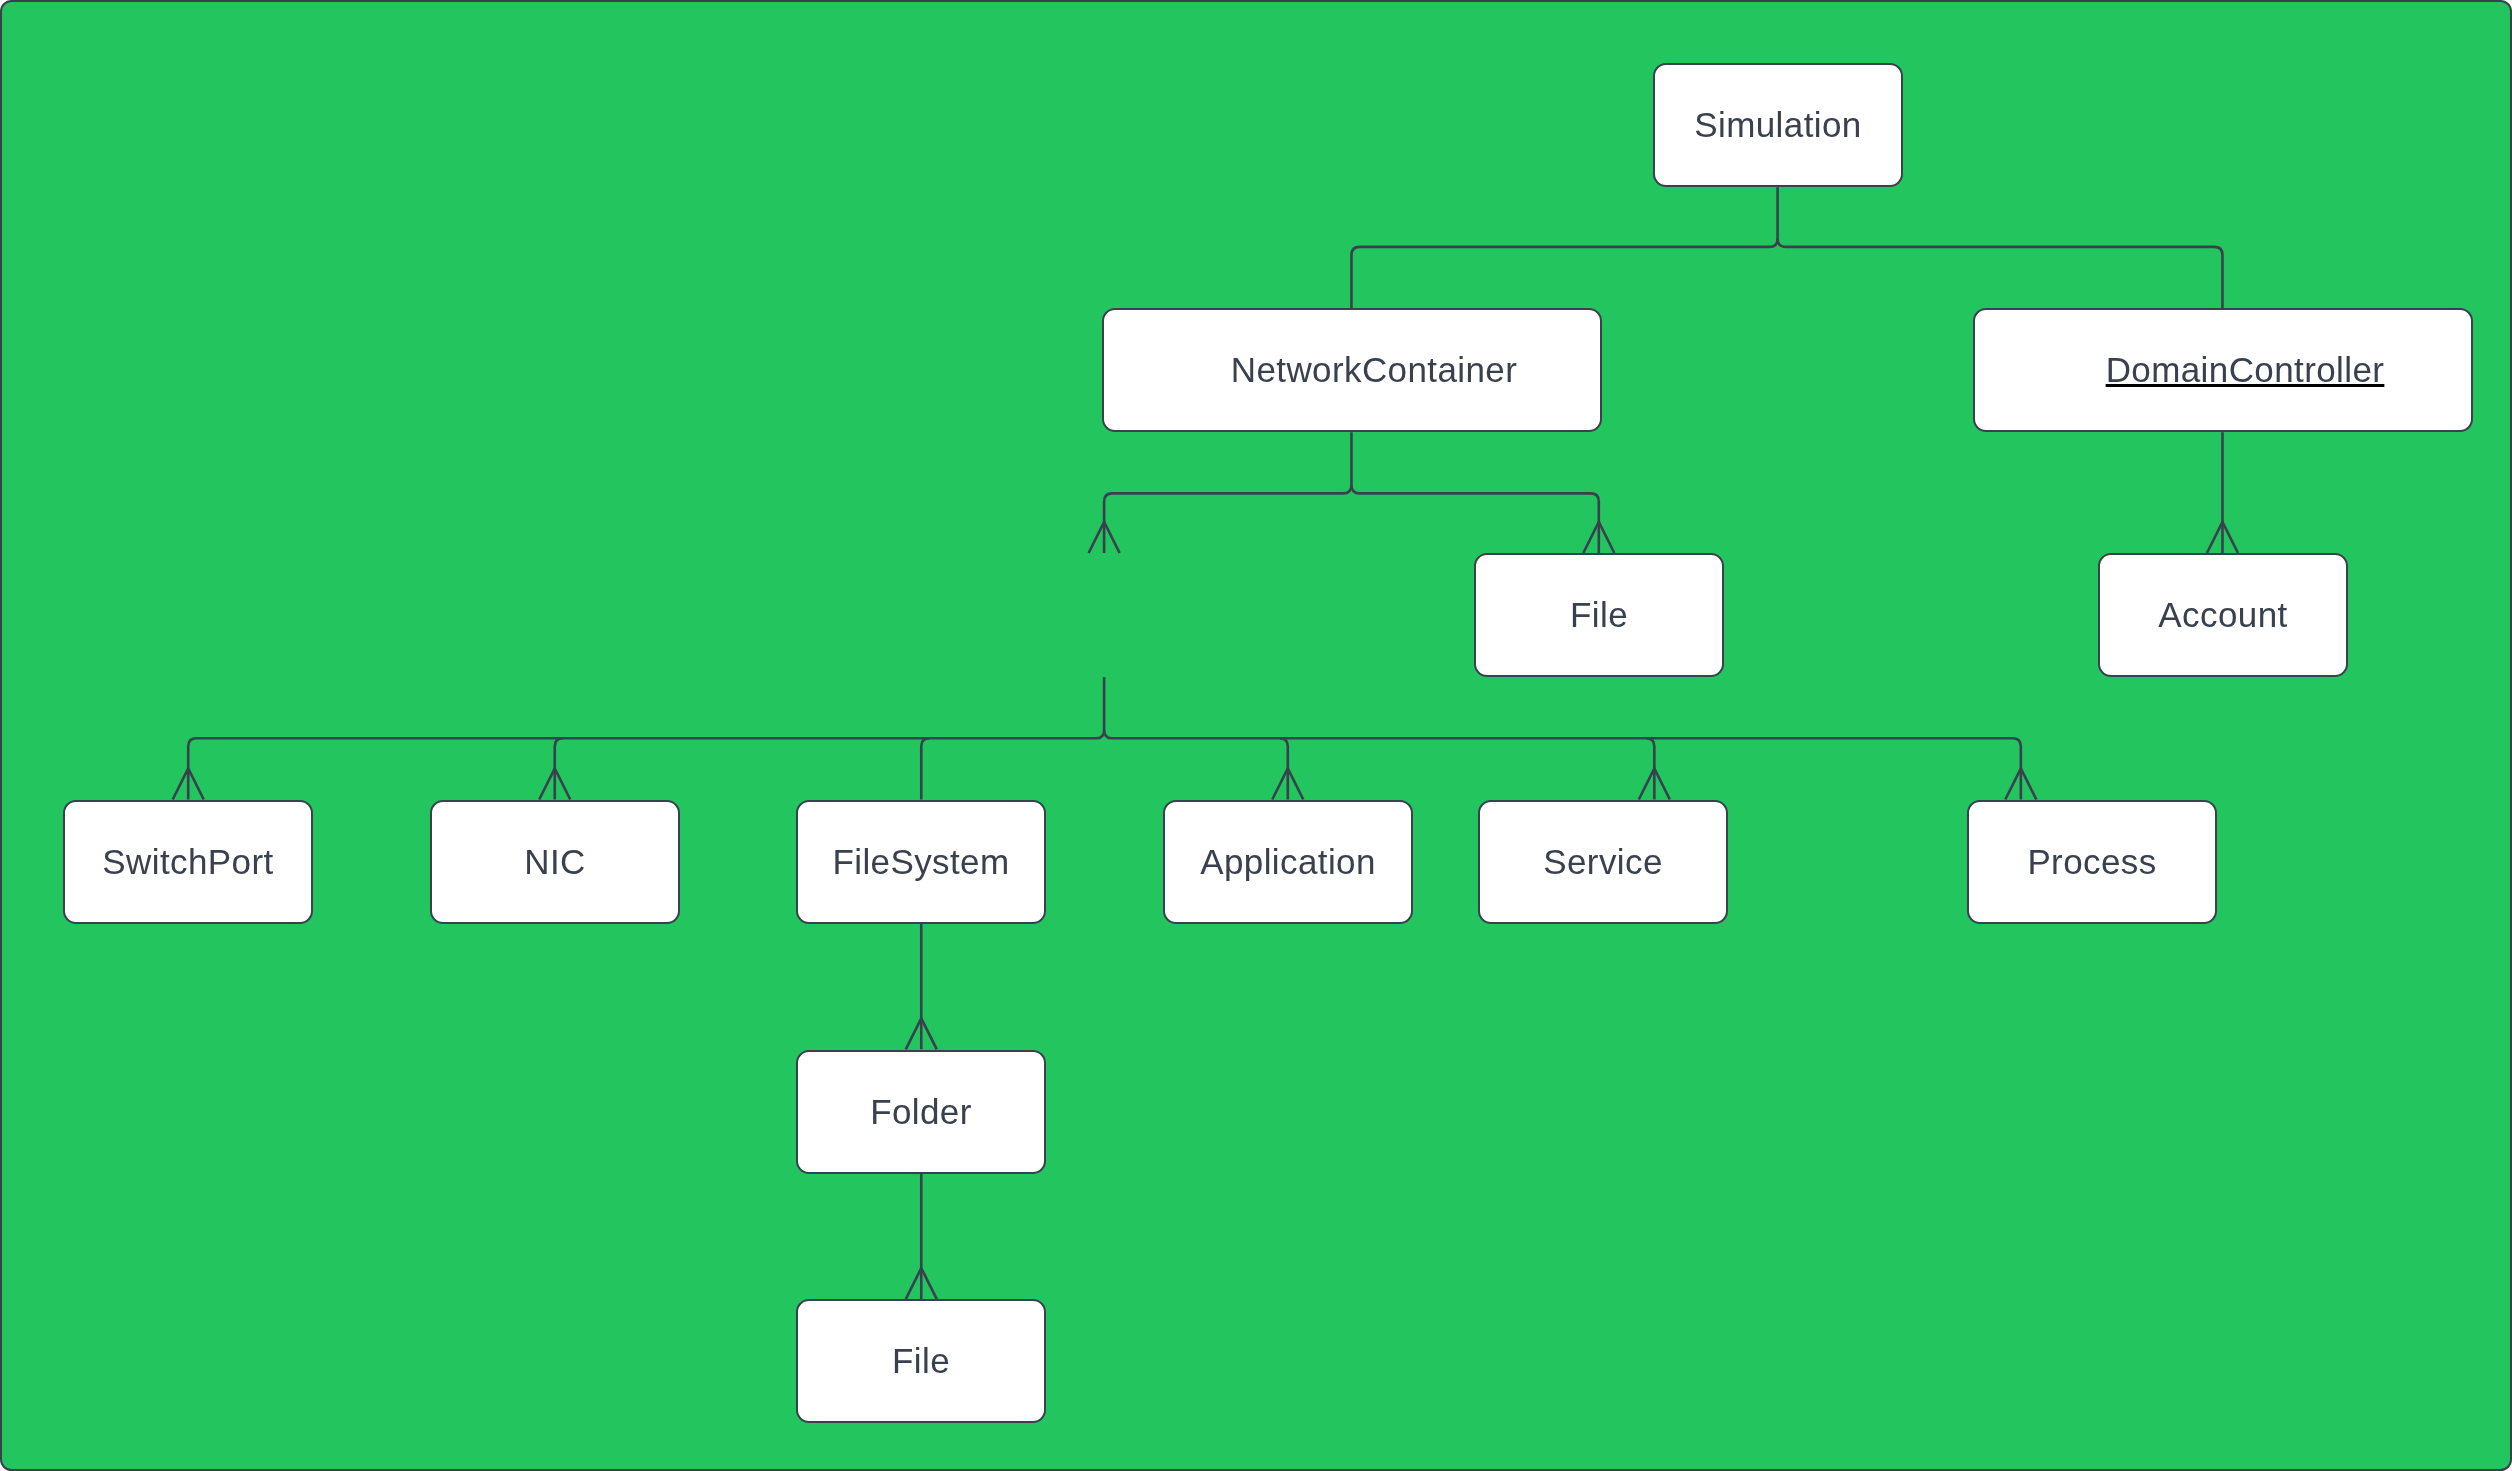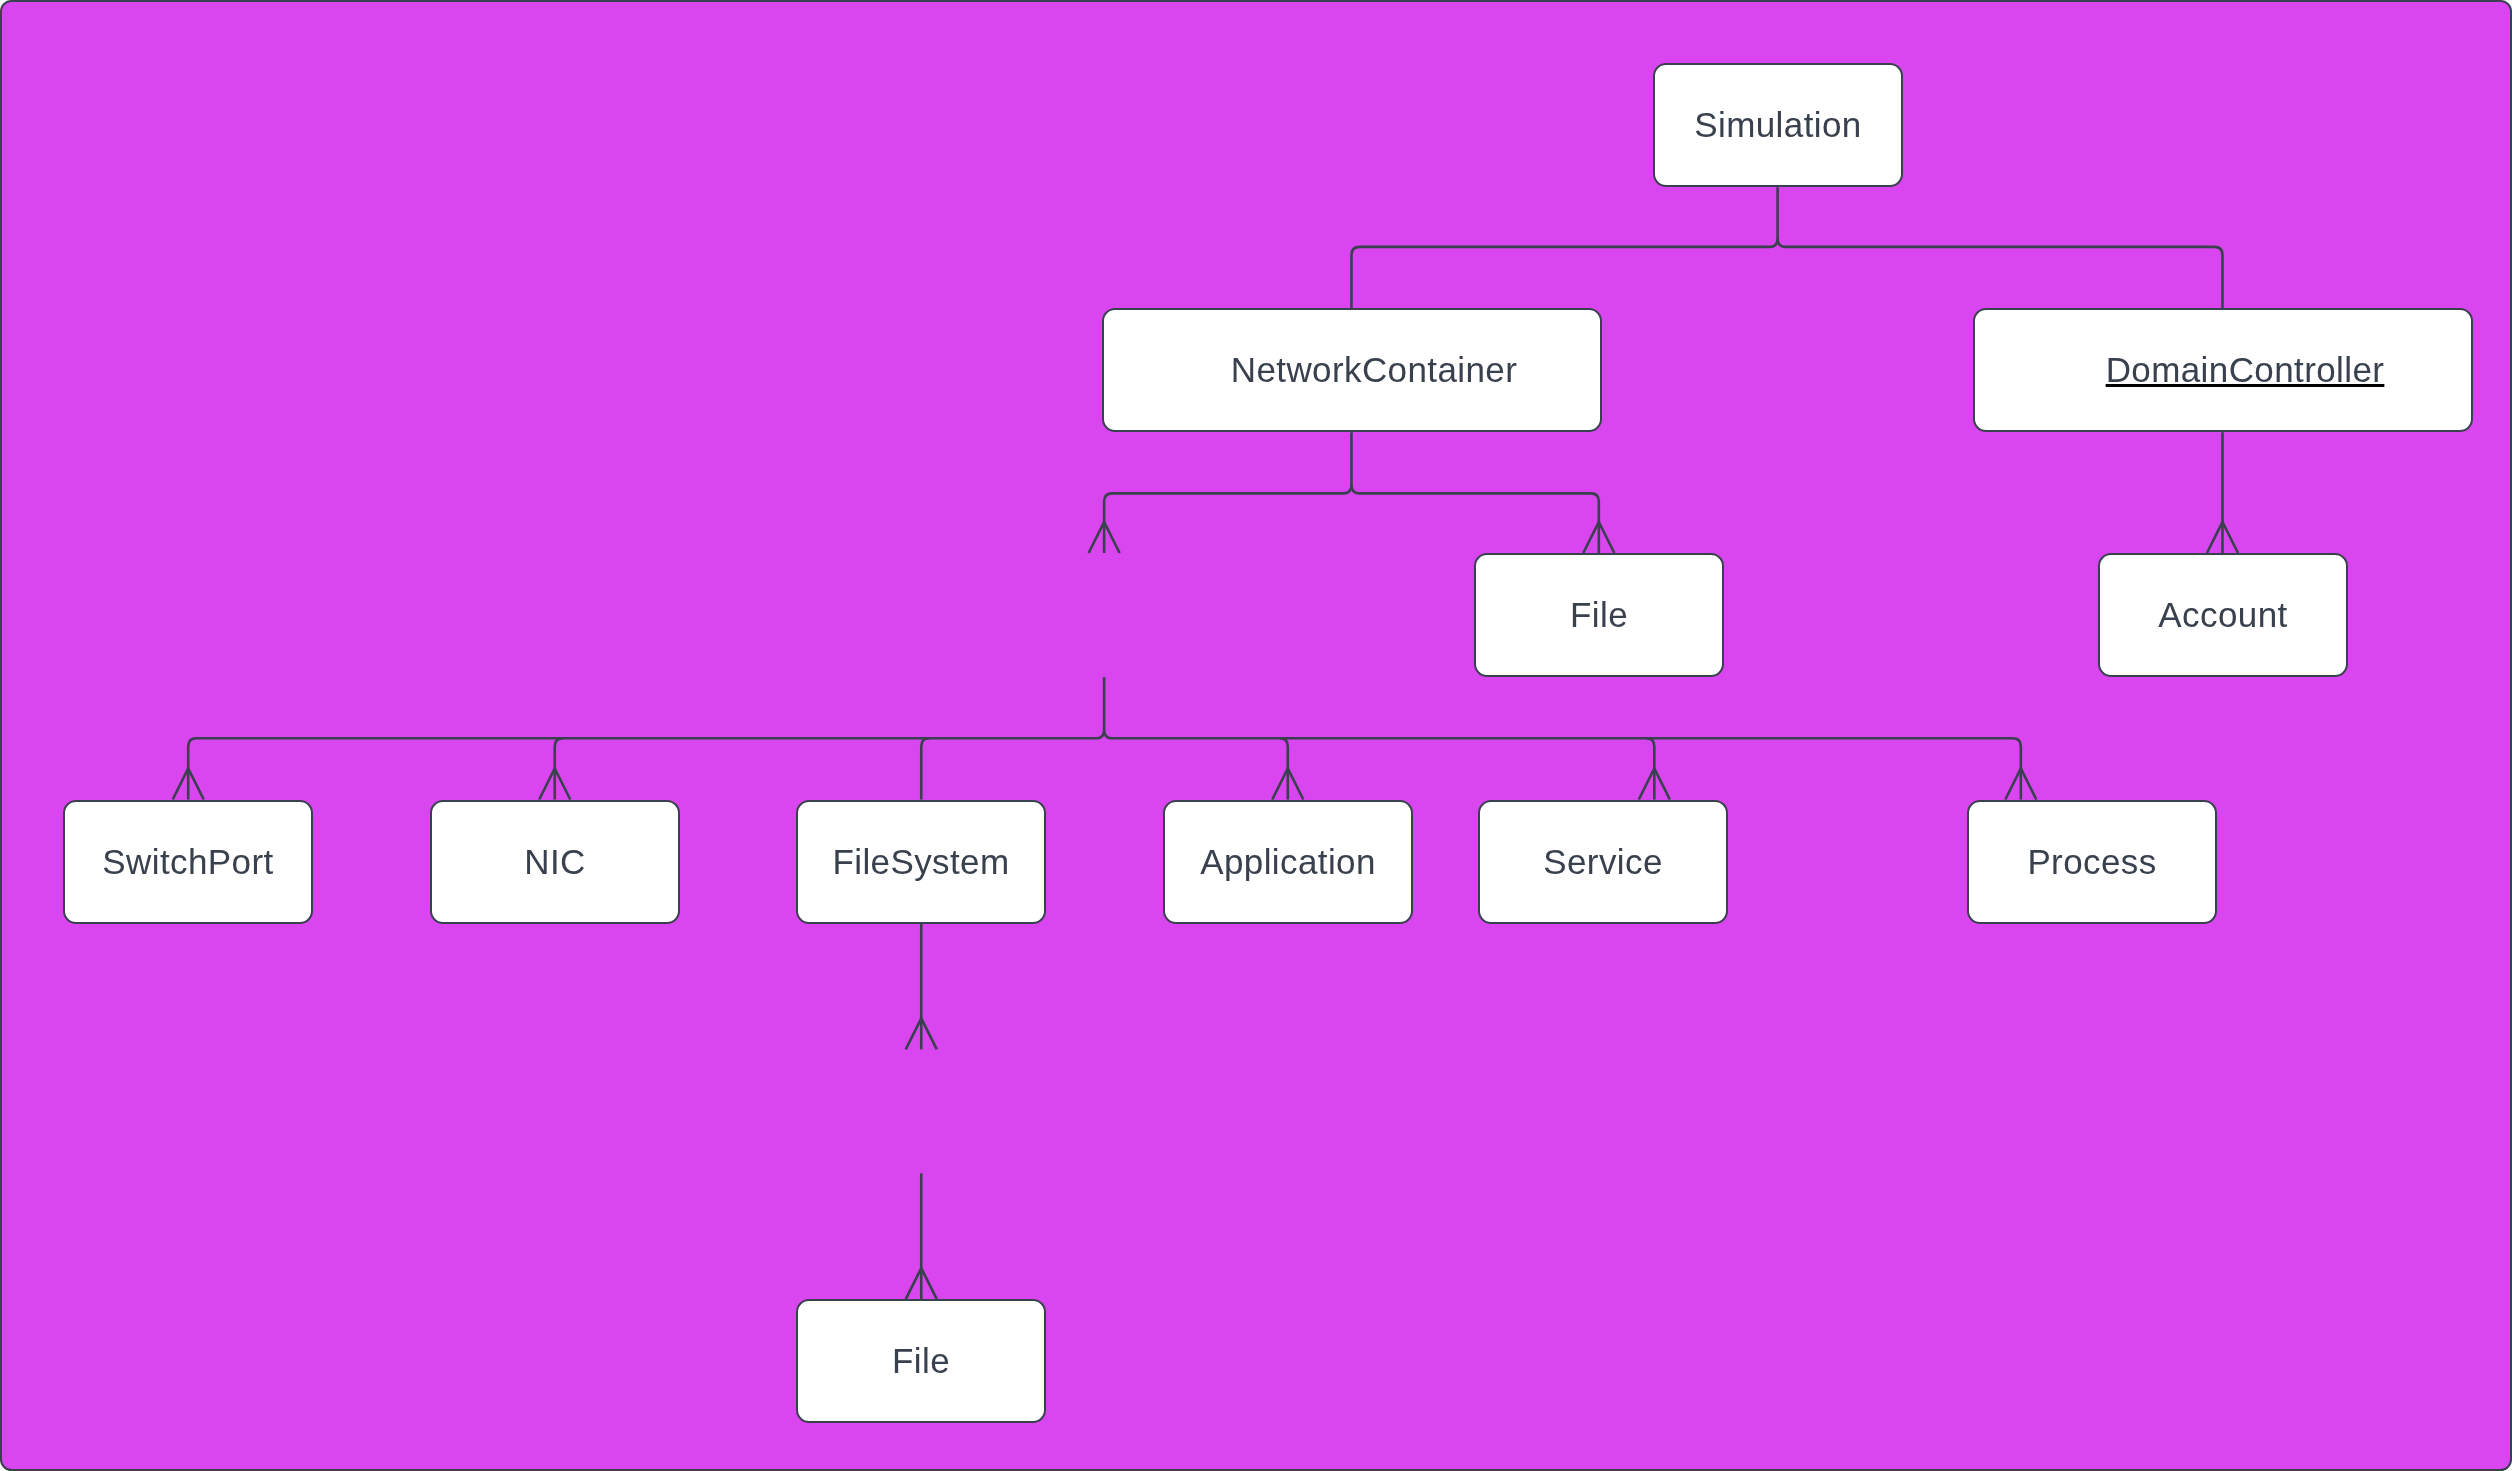--- a/index.html
+++ b/index.html
@@ -1,19 +1,19 @@
 <!DOCTYPE html>
 <html style="font-size:13px"><head>
 <meta charset="utf-8">
 <style>
   html,body{margin:0;padding:0;background:#ffffff;}
   .canvas{
     position:relative;
     width:2512px;height:1471px;
-    background:#d946ef;
+    background:#22c55e;
     border:2.4px solid #3a414e;
     border-radius:11.4px;
     box-sizing:border-box;
     font-family:"Liberation Sans", sans-serif;
     overflow:hidden;
   }
   .edges{position:absolute;left:0;top:0;width:2512px;height:1471px;}
   .edges path{fill:none;stroke:#3a414e;stroke-width:3.2px;}
   .shape{
     position:absolute;height:124px;
@@ -134,18 +134,21 @@
   </div>
   <div class="shape w-s" id="n-application">
     <span class="lbl">Application</span>
   </div>
   <div class="shape w-s" id="n-service">
     <span class="lbl">Service</span>
   </div>
   <div class="shape w-s" id="n-process">
     <span class="lbl">Process</span>
   </div>
+  <div class="shape w-s" id="n-folder">
+    <span class="lbl">Folder</span>
+  </div>
   <div class="shape w-s" id="n-file">
     <span class="lbl">File</span>
   </div>
 
 </div>
 
 
 </body></html>

